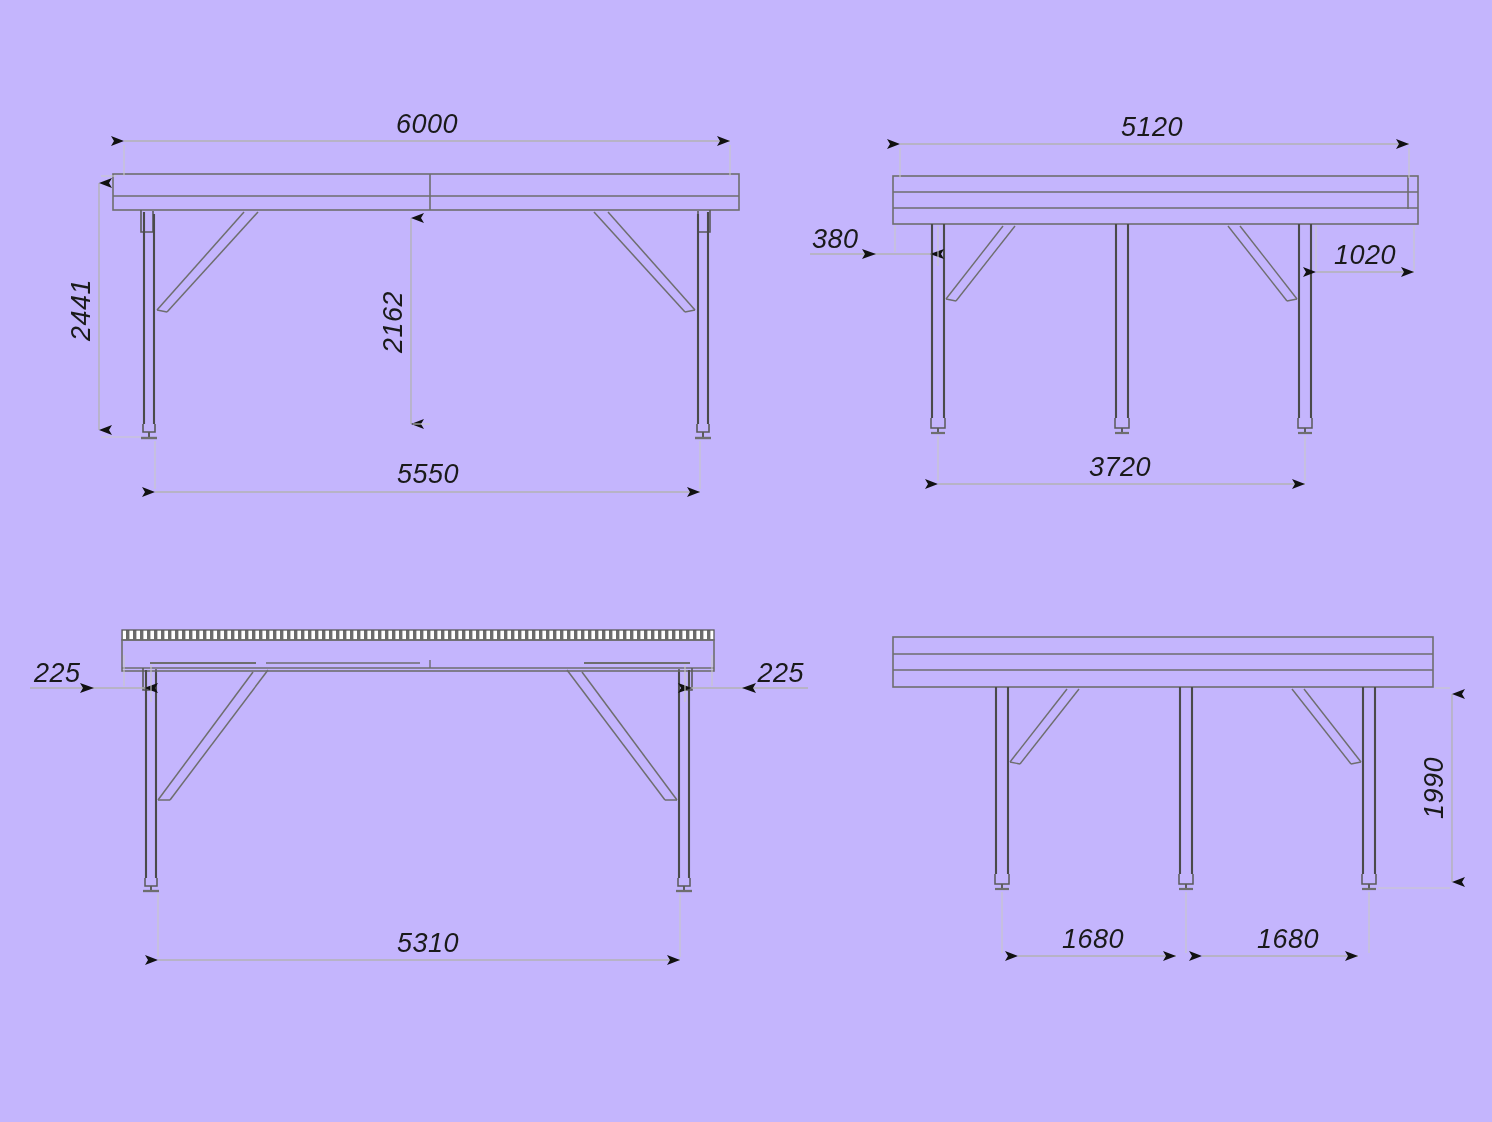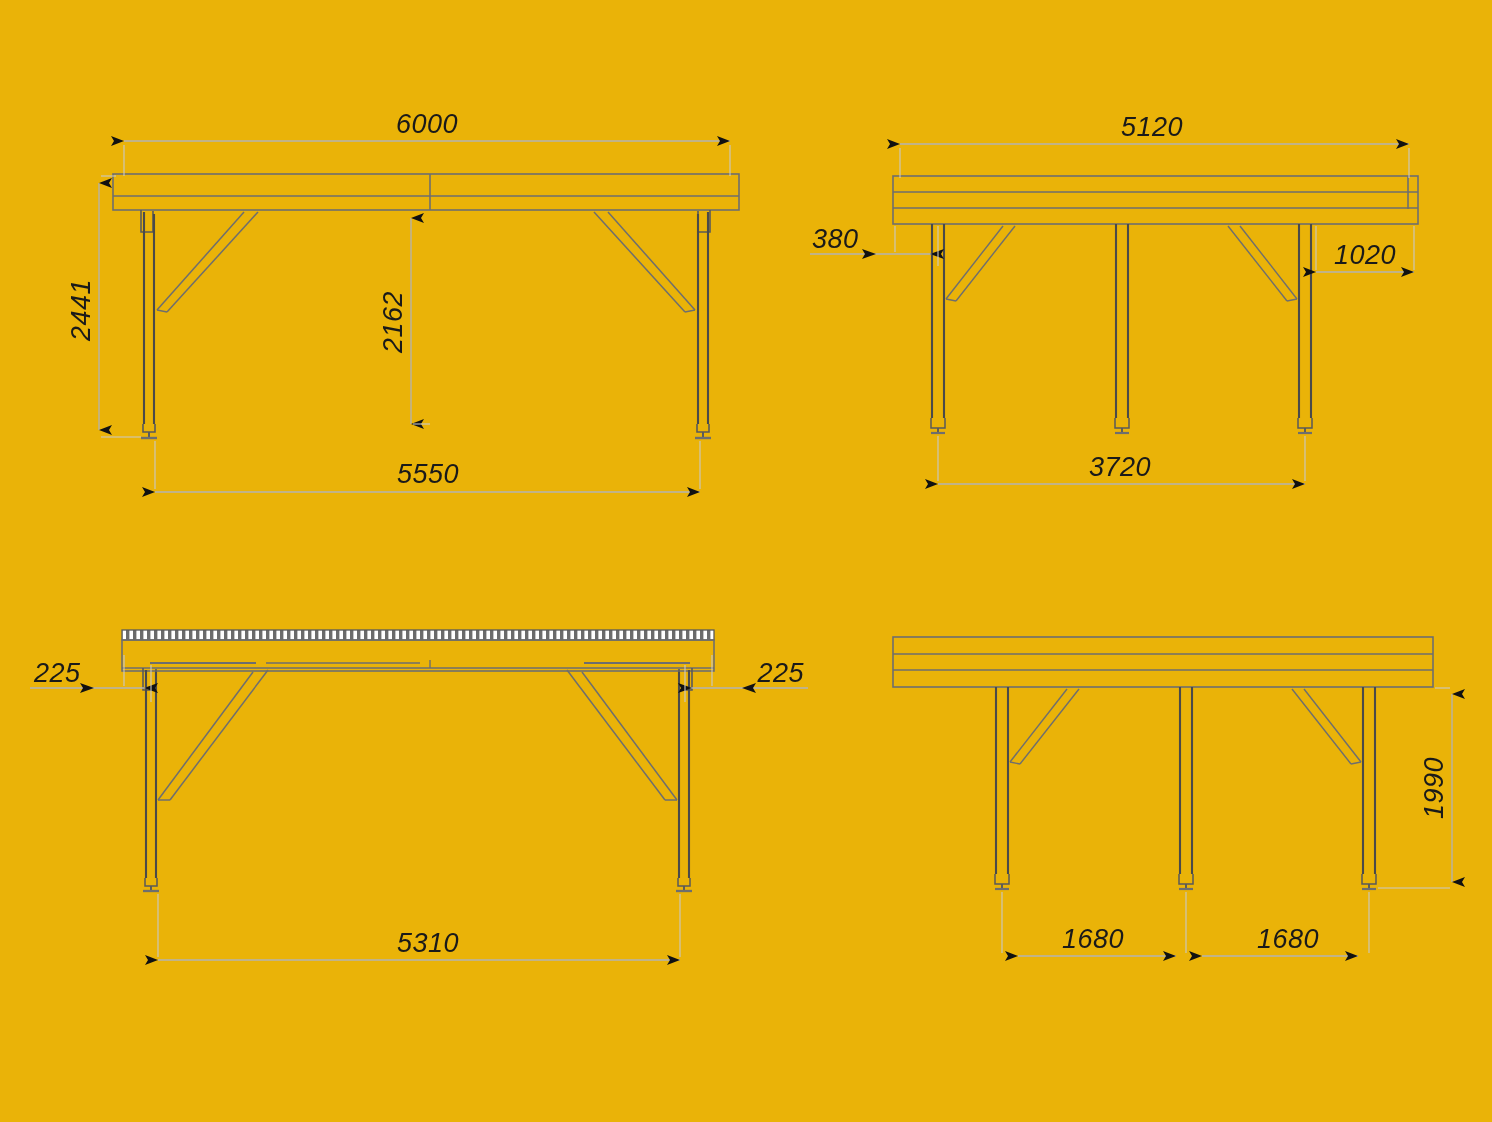--- a/index.html
+++ b/index.html
@@ -13,21 +13,21 @@
     height: 1122px;
     font-family: "Liberation Sans", sans-serif;
     overflow: hidden;
     position: relative;
   }
   #sheet {
     position: absolute;
     left: 0; top: 0;
     width: 1492px;
     height: 1122px;
-    background: #eab308;
+    background: #c4b5fd;
   }
   svg.drw {
     position: absolute;
     left: 0; top: 0;
     width: 1492px;
     height: 1122px;
     display: block;
   }
   .dim-text {
     font-family: "Liberation Sans", sans-serif;

